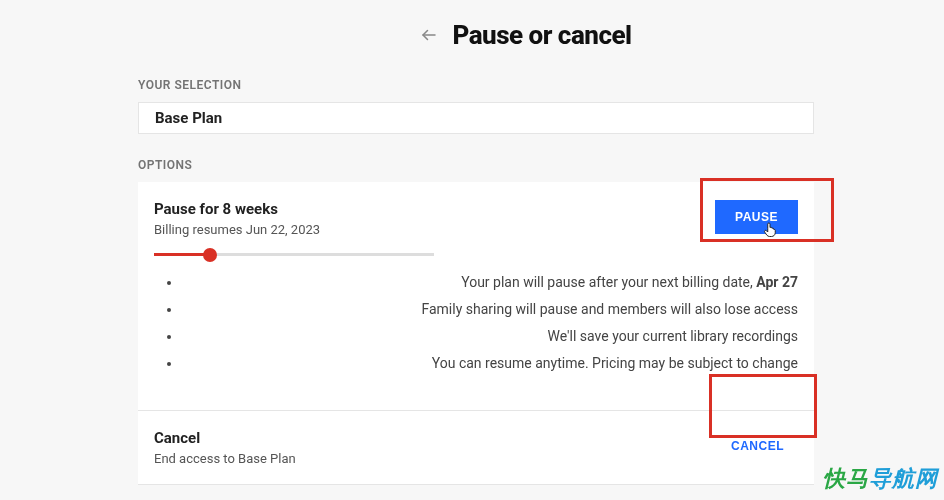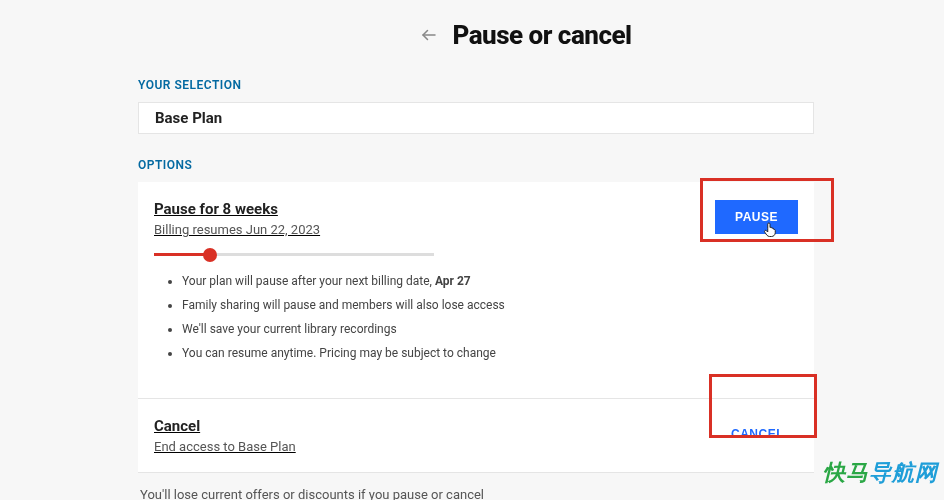--- a/index.html
+++ b/index.html
@@ -33,21 +33,21 @@
       font-weight: 800;
       color: #111;
       letter-spacing: -0.5px;
     }
     .content {
       padding: 0 130px 0 138px;
     }
     .section-label {
       font-size: 12px;
       font-weight: 600;
-      color: #0369a1;
+      color: #737373;
       letter-spacing: 0.5px;
       margin-bottom: 10px;
     }
     .selection-card {
       background: #fff;
       border: 1px solid #e5e5e5;
       padding: 6px 16px;
       margin-bottom: 24px;
     }
     .selection-name {
@@ -62,21 +62,21 @@
       position: relative;
     }
     .option-card.cancel-card {
       padding: 18px 16px 18px 16px;
     }
     .option-head {
       display: flex;
       justify-content: space-between;
       align-items: flex-start;
     }
-    .option-left { flex: 1; text-decoration: underline; }
+    .option-left { flex: 1; }
     .option-title {
       font-size: 15px;
       font-weight: 700;
       color: #222;
       margin-bottom: 4px;
     }
     .option-sub {
       font-size: 13px;
       color: #555;
     }
@@ -155,37 +155,38 @@
       top: -5.5px;
       left: calc(20% - 7px);
       cursor: pointer;
     }
     .bullet-list {
       list-style: disc;
       padding-left: 28px;
       margin-top: 6px;
     }
     .bullet-list li {
-      font-size: 12px;
+      font-size: 14px;
       color: #444;
       margin-bottom: 6px;
       line-height: 1.5;
+      text-align: right;
     }
     .bullet-list li:last-child { margin-bottom: 16px; }
     .billing-date-strong { font-weight: 700; }
     .footer-note {
       font-size: 13px;
       color: #555;
       margin-top: 14px;
       padding-left: 2px;
     }
     .watermark {
       position: absolute;
       right: 6px;
-      bottom: 12px;
+      bottom: 6px;
       font-size: 22px;
       font-weight: 800;
       font-style: italic;
       letter-spacing: 1px;
       pointer-events: none;
       user-select: none;
     }
     .watermark .c1 { color: #2aa745; }
     .watermark .c2 { color: #2aa745; }
     .watermark .c3 { color: #1f9ed8; }

